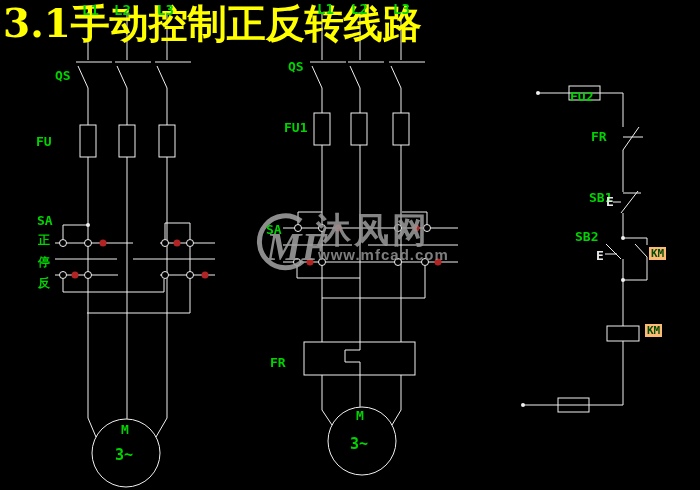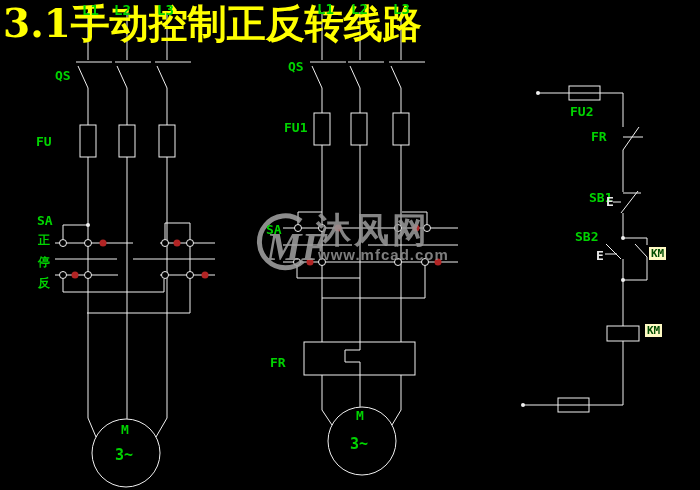--- a/index.html
+++ b/index.html
@@ -12,21 +12,21 @@
   .wm{position:absolute;z-index:3;color:#979797;opacity:.88;}
   .wm-name{left:316px;top:212px;font-size:35px;font-weight:bold;letter-spacing:3px;
            font-family:"Liberation Sans",sans-serif;line-height:1;}
   .wm-url{left:318px;top:247px;font-size:15px;font-weight:bold;letter-spacing:1px;color:#8f8f8f;
           font-family:"Liberation Sans",sans-serif;line-height:1;}
   #wmlogo{position:absolute;left:0;top:0;z-index:3;opacity:.88;}
   .lbl{position:absolute;z-index:4;color:#00d400;font-weight:bold;font-size:13px;line-height:1;white-space:nowrap;}
   .lbl.s10{font-size:14px;}
   .lbl.cjk{font-size:12px;font-family:"Liberation Sans",sans-serif;}
   .lbl.white{color:#e8e8e8;}
-  .chip{background:#fef9c3;color:#014d01;font-size:11px;padding:1px 2px;}
+  .chip{background:#fdba74;color:#014d01;font-size:11px;padding:1px 2px;}
   .m15{font-size:15px;}
 </style>
 </head>
 <body>
 
 <div id="stage">
 
   <svg id="wires" width="700" height="490" viewBox="0 0 700 490">
     <g stroke="#f0f0f0" stroke-width="1" fill="none">
 
@@ -151,21 +151,21 @@
   <span class="lbl s10" style="left:317px;top:2px;">L1</span>
   <span class="lbl s10" style="left:351px;top:2px;">L2</span>
   <span class="lbl s10" style="left:393px;top:2px;">L3</span>
   <span class="lbl" style="left:288px;top:60px;">QS</span>
   <span class="lbl" style="left:284px;top:121px;text-align:center;">FU1</span>
   <span class="lbl" style="left:266px;top:223px;">SA</span>
   <span class="lbl" style="left:270px;top:356px;">FR</span>
   <span class="lbl" style="left:356px;top:409px;">M</span>
   <span class="lbl m15" style="left:350px;top:437px;">3~</span>
 
-  <span class="lbl" style="left:570px;top:105px;">FU2</span>
+  <span class="lbl" style="left:570px;top:90px;">FU2</span>
   <span class="lbl" style="left:591px;top:130px;">FR</span>
   <span class="lbl" style="left:589px;top:191px;">SB1</span>
   <span class="lbl white" style="left:606px;top:195px;">E</span>
   <span class="lbl" style="left:575px;top:230px;">SB2</span>
   <span class="lbl white" style="left:596px;top:249px;">E</span>
   <span class="lbl chip" style="left:649px;top:247px;">KM</span>
   <span class="lbl chip" style="left:645px;top:324px;">KM</span>
 
 </div>
 

